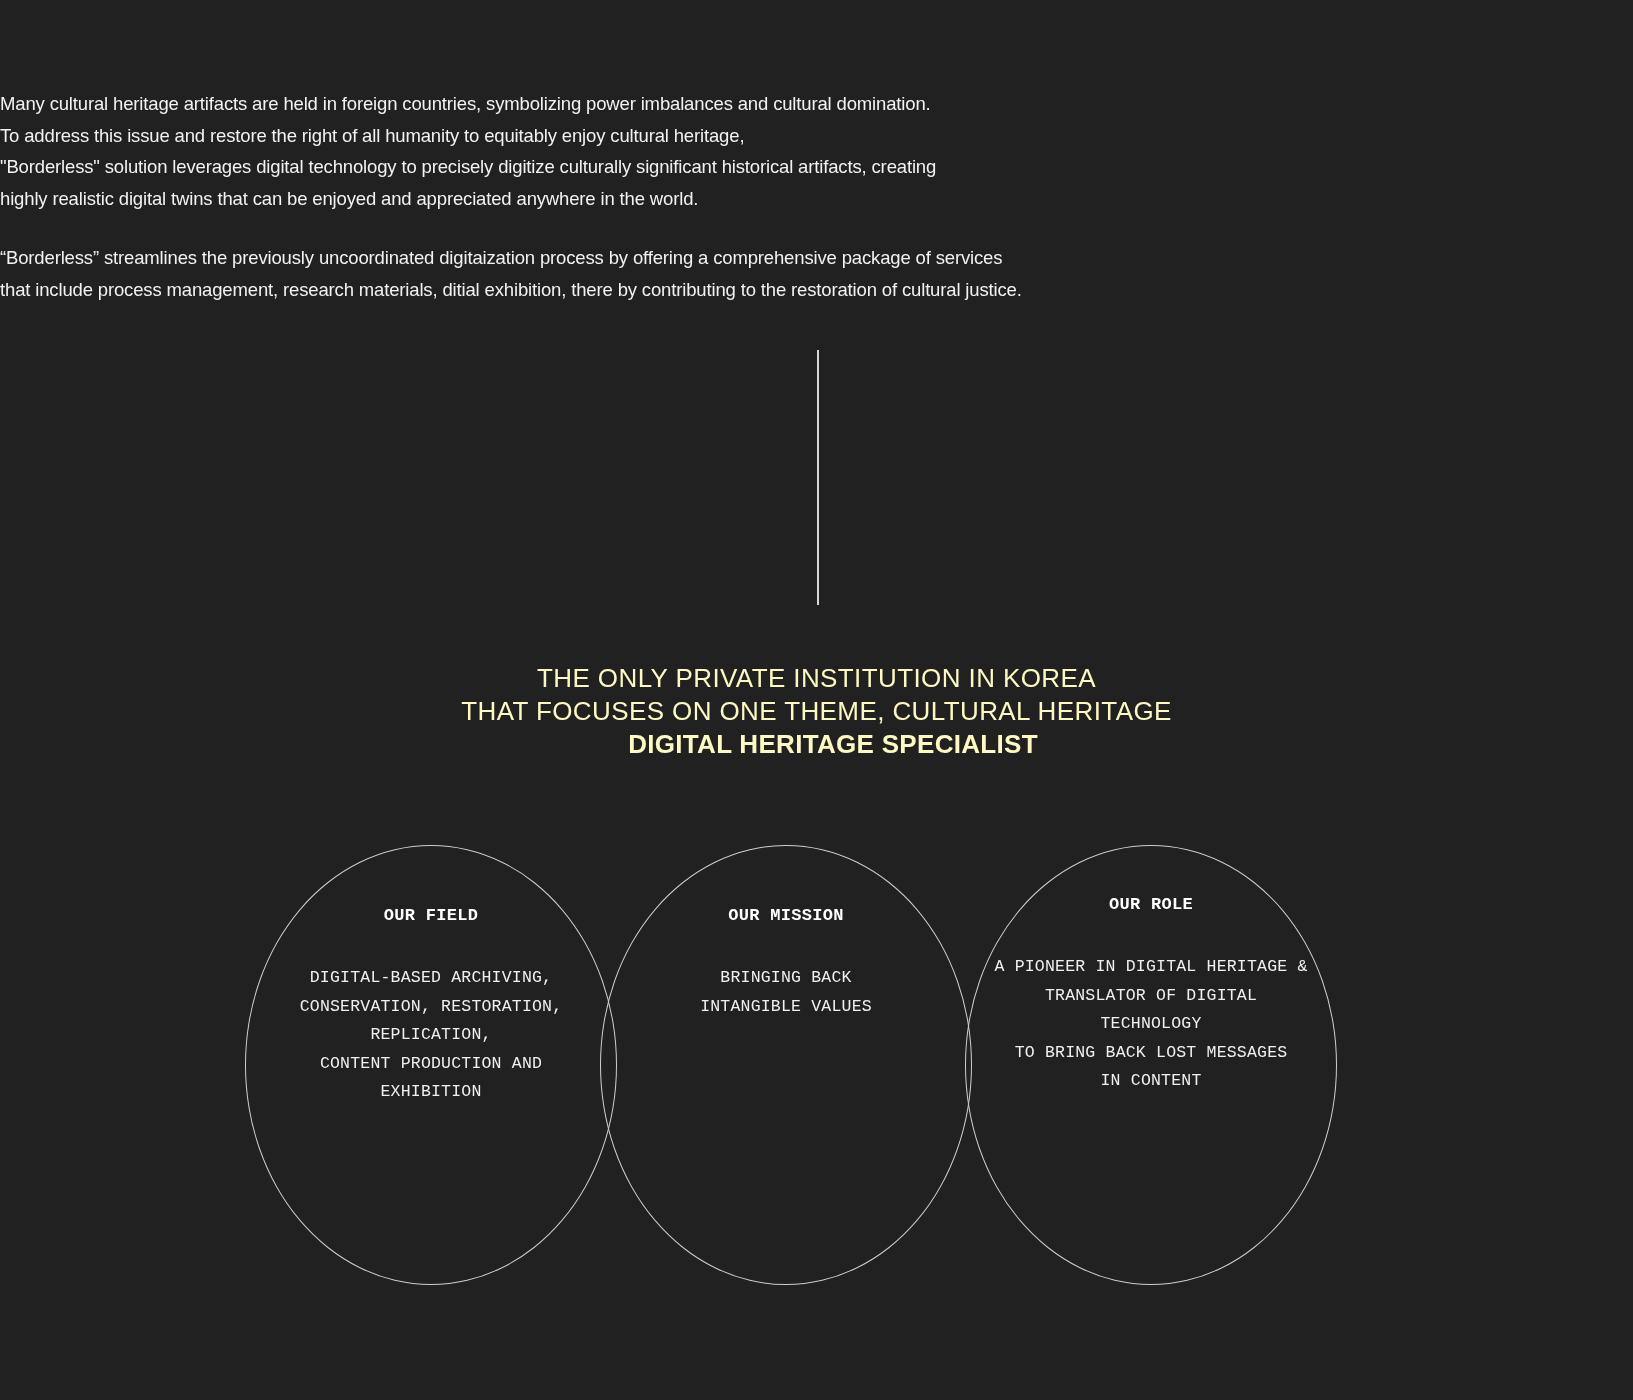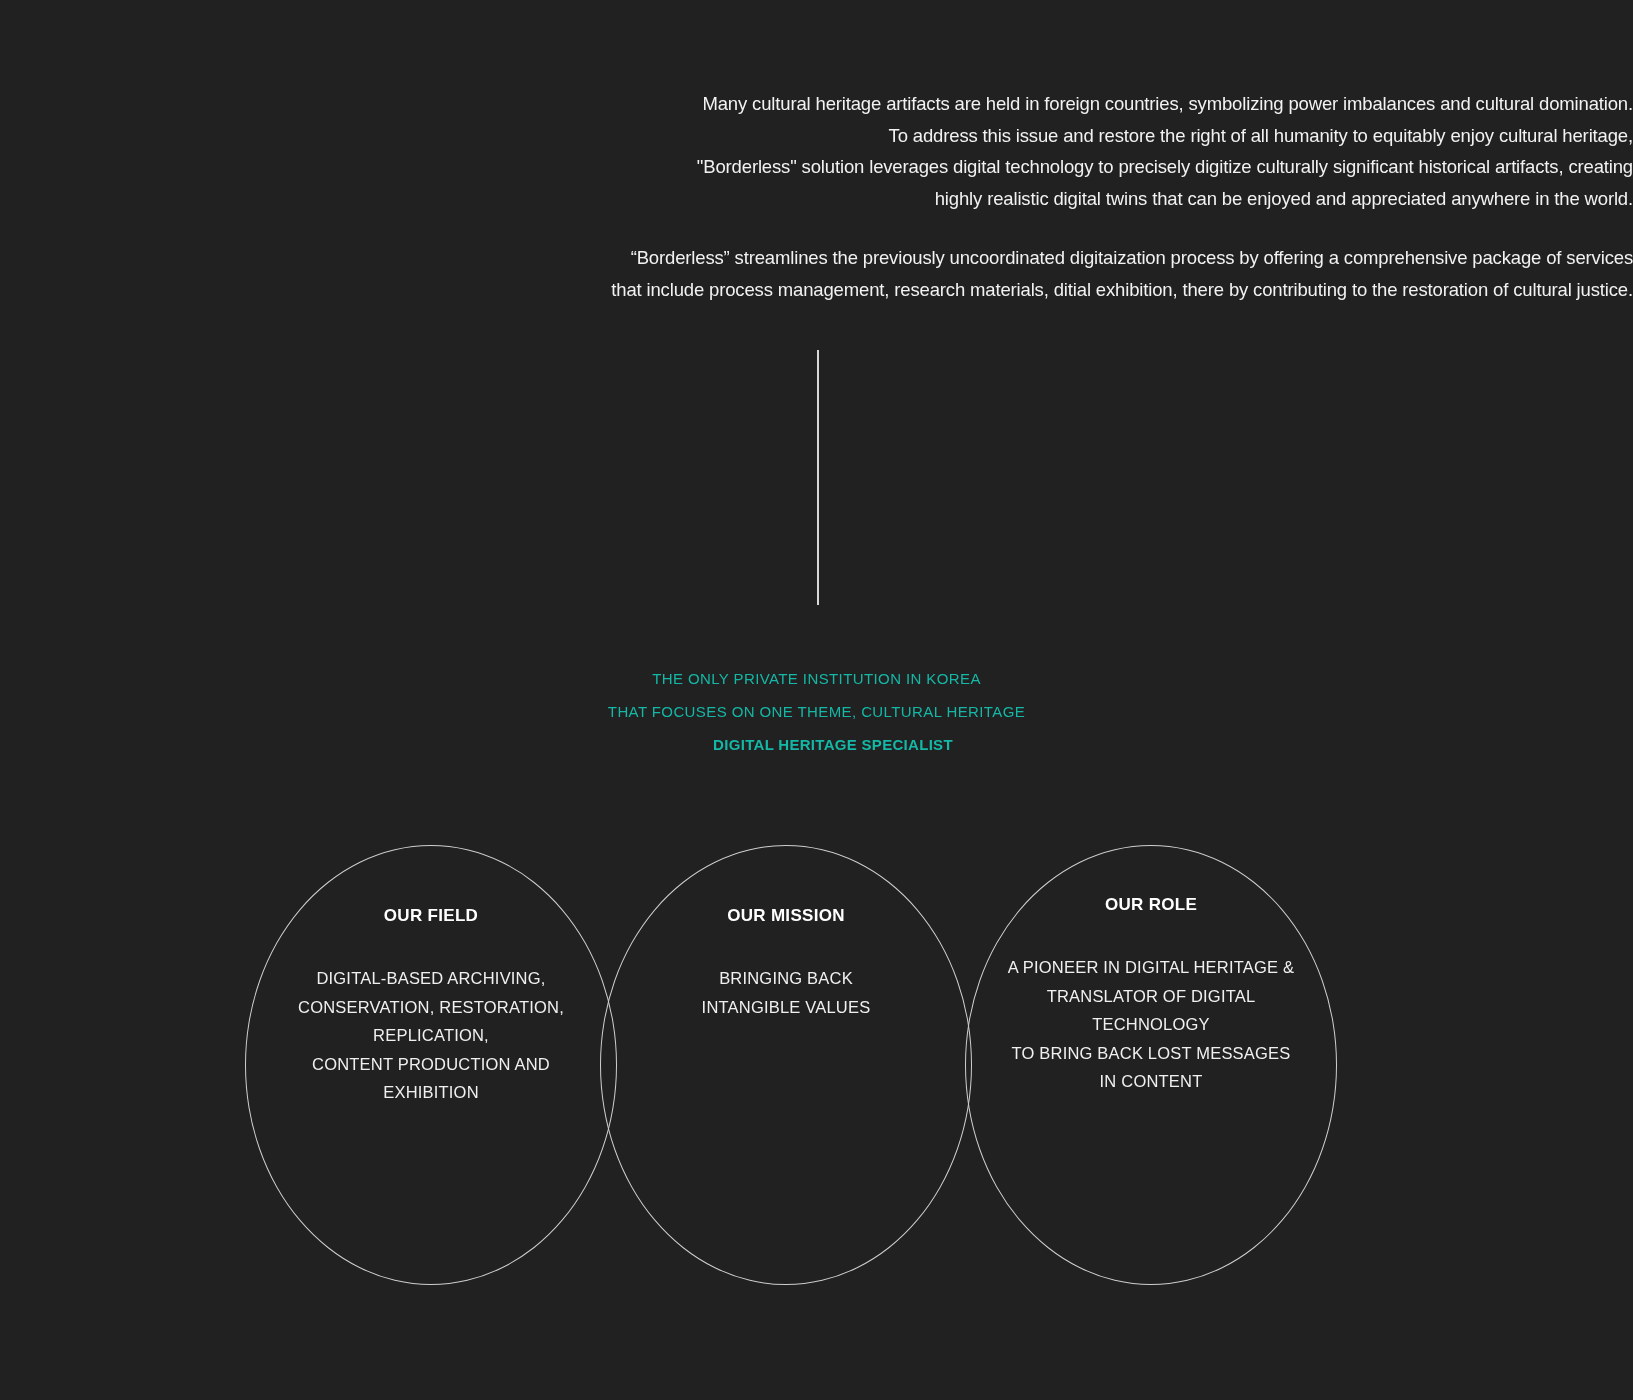--- a/index.html
+++ b/index.html
@@ -16,21 +16,21 @@
     color: #ffffff;
     position: relative;
   }
 
   
   .intro {
     position: absolute;
     left: 0;
     top: 88px;
     width: 1633px;
-    text-align: right;
+    text-align: left;
   }
 
   .intro p {
     font-size: 18.5px;
     line-height: 31.5px;
     letter-spacing: -0.15px;
     font-weight: 400;
     color: #f2f2f2;
   }
 
@@ -54,41 +54,42 @@
   .headline {
     position: absolute;
     left: 0;
     top: 662px;
     width: 1633px;
     text-align: center;
   }
 
   .headline .hl {
     display: block;
-    font-size: 15px;
+    font-size: 26px;
     line-height: 33px;
     letter-spacing: 0.4px;
     font-weight: 400;
-    color: #14b8a6;
+    color: #fef9c3;
     white-space: nowrap;
   }
 
   .headline .hl-strong {
     font-weight: 700;
     letter-spacing: 0.3px;
     padding-left: 33px;
   }
 
   
   .venn {
     position: absolute;
     left: 0;
     top: 818px;
     width: 1332px;
     height: 500px;
+    font-family: Liberation Mono, monospace;
   }
 
   .circle {
     position: absolute;
     width: 372px;
     height: 440px;
     border: 1.3px solid #cfcfcf;
     border-radius: 50%;
     top: 27px;
   }

